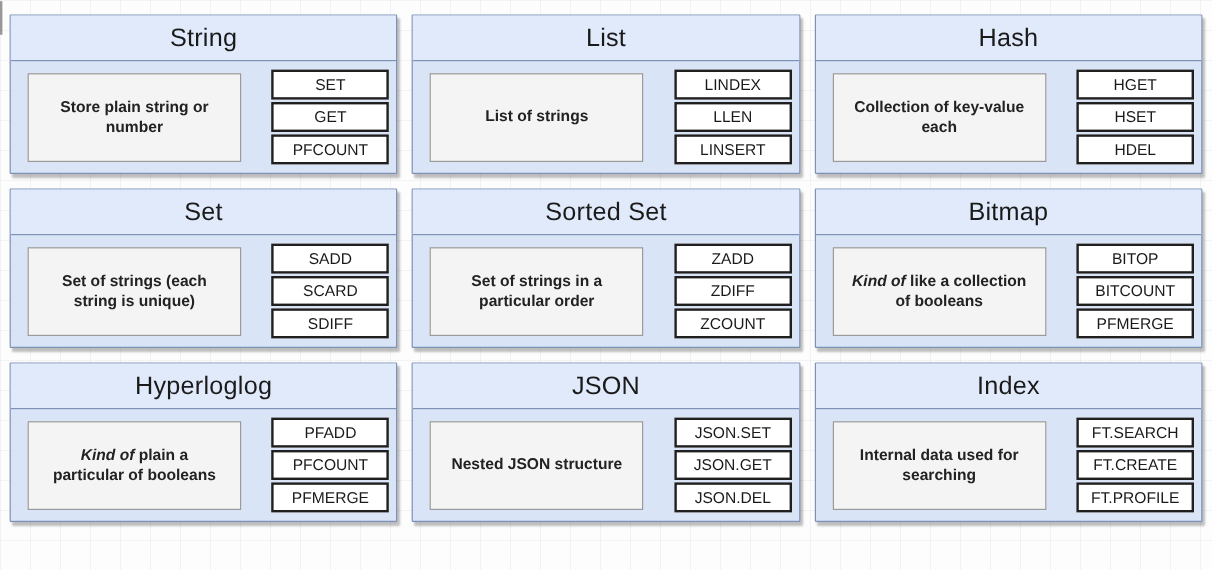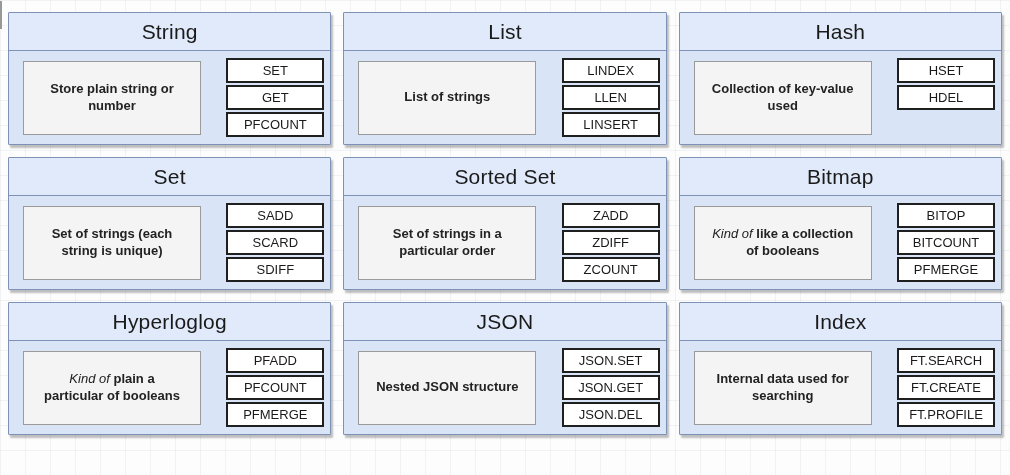--- a/index.html
+++ b/index.html
@@ -66,21 +66,21 @@
     width:178px;height:74px;
     background:var(--desc-fill);
     border:1.5px solid var(--desc-border);
     display:flex;align-items:center;justify-content:center;
     text-align:center;
     padding:2px 4px;
   }
   .desc-text{
     font-size:13px;font-weight:bold;line-height:1.3;color:#222;
   }
-  .desc-text i{font-weight:normal;}
+  .desc-text i{font-weight:bold;}
   .cmds{
     position:absolute;right:6px;top:7px;width:98px;
     display:flex;flex-direction:column;gap:2px;
   }
   .cmd{
     height:25px;
     background:var(--cmd-fill);
     border:2px solid var(--cmd-border);
     display:flex;align-items:center;justify-content:center;
     font-size:13px;color:var(--text);
@@ -124,23 +124,24 @@
           </div>
     </div>
   </div>
 
   <div class="card">
     <div class="card-header">
       <span class="card-title">Hash</span>
     </div>
     <div class="card-body">
       <div class="desc-box">
-        <span class="desc-text"><span>Collection of key-value</span><br><span>used</span></span>
-      </div>
-      <div class="cmds">
+        <span class="desc-text"><span>Collection of key-value</span><br><span>each</span></span>
+      </div>
+      <div class="cmds">
+            <div class="cmd">HGET</div>
             <div class="cmd">HSET</div>
             <div class="cmd">HDEL</div>
           </div>
     </div>
   </div>
 
   <div class="card">
     <div class="card-header">
       <span class="card-title">Set</span>
     </div>

